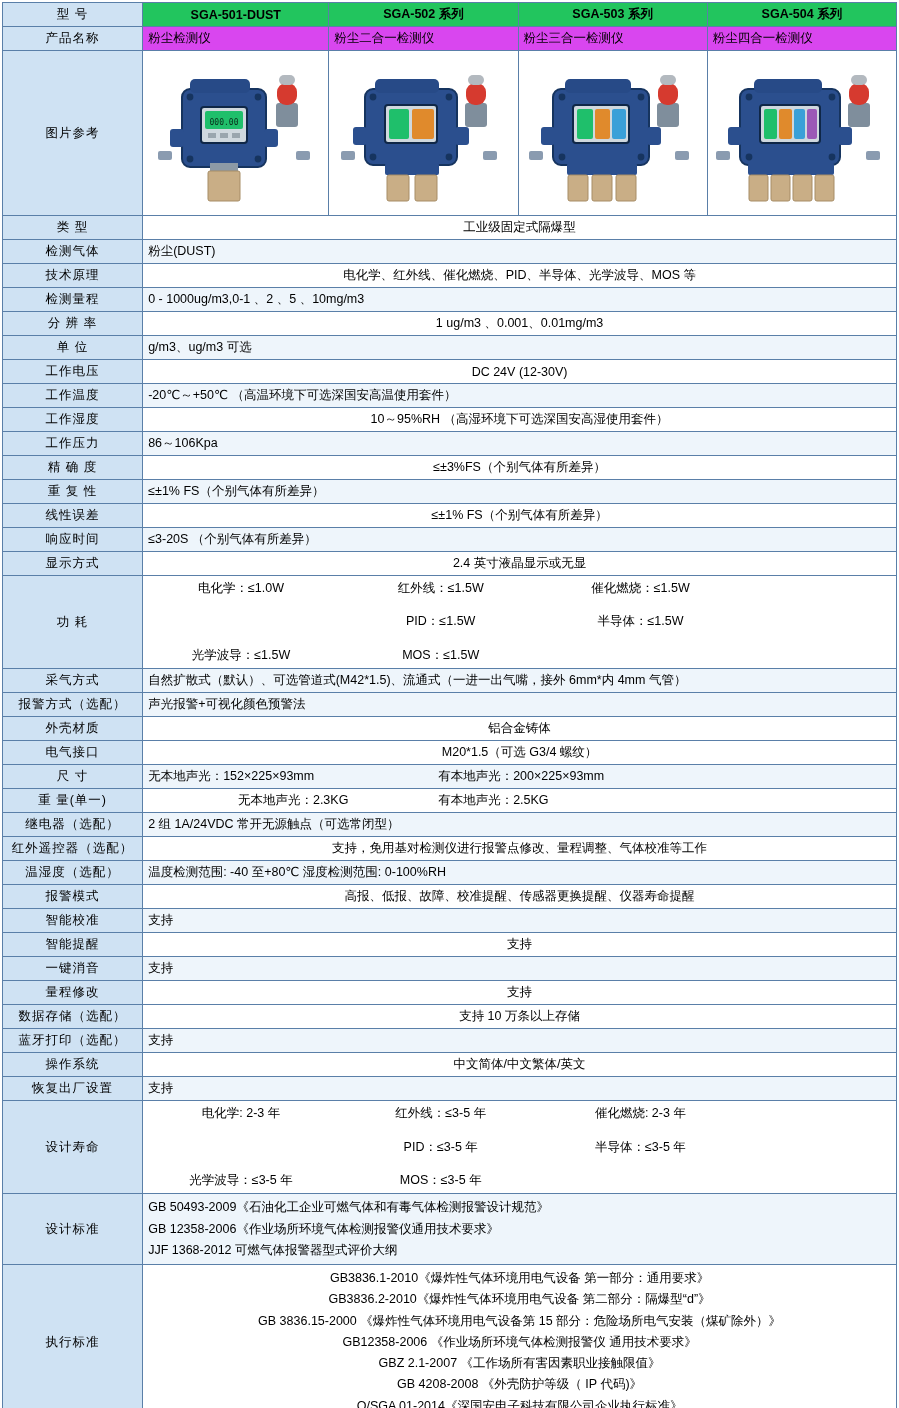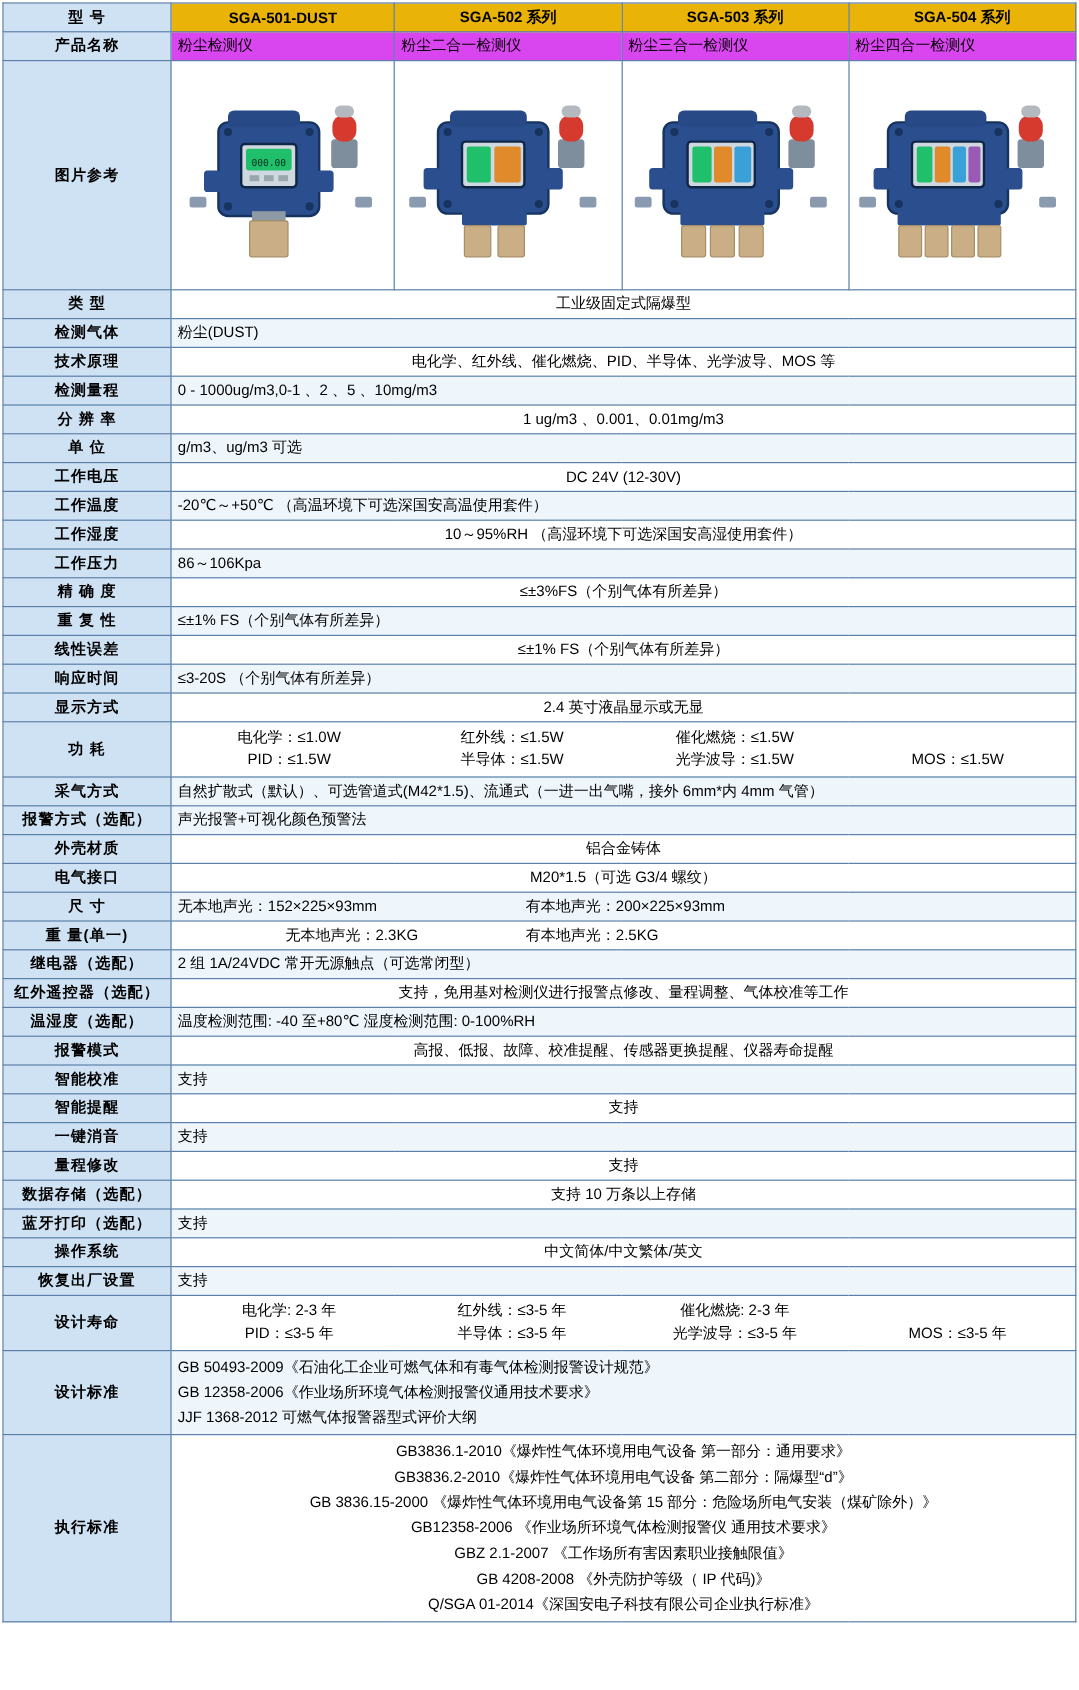--- a/index.html
+++ b/index.html
@@ -1,29 +1,29 @@
 <!DOCTYPE html>
 <html><head>
 <meta charset="utf-8">
 <style>
   html,body{margin:0;padding:0;background:#fff;}
   body{font-family:"Liberation Sans","DejaVu Sans",sans-serif;font-size:12.5px;color:#000;}
   #page{width:899px;box-sizing:border-box;padding:2px;}
   table{border-collapse:collapse;width:895px;table-layout:fixed;}
   td,th{border:1px solid #5a7fa8;padding:3px 5px;vertical-align:middle;}
-  .lbl{background:#cfe2f3;text-align:center;font-weight:bold;letter-spacing:1px;white-space:nowrap;}
+  .lbl{background:#cfe2f3;text-align:center;font-weight:normal;letter-spacing:1px;white-space:nowrap;}
   .val{background:#eef5fb;text-align:left;}
   .valw{background:#fff;text-align:center;}
-  .hdr{background:#eab308;text-align:center;font-weight:bold;}
+  .hdr{background:#22c55e;text-align:center;font-weight:bold;}
   .prodname{background:#d946ef;text-align:left;}
-  .imgcell{background:#fff;text-align:center;height:150px;padding:20px 2px;}
+  .imgcell{background:#fff;text-align:center;height:150px;padding:7px 2px;}
   .gascell{background:#eef5fb;text-align:center;}
   .row-line{line-height:1.55;}
   .std-list div{line-height:1.7;}
-  .pw-grid{display:flex;flex-wrap:wrap;}
+  .pw-grid{display:flex;flex-wrap:wrap;gap:14px;}
   .pw-grid>div{width:25%;box-sizing:border-box;}
   .sz-grid{display:flex;}
   .sz-grid>div:first-child{width:290px;}
   svg{display:block;margin:0 auto;}
 </style>
 </head>
 <body>
 
 <div id="page">
 <table>

